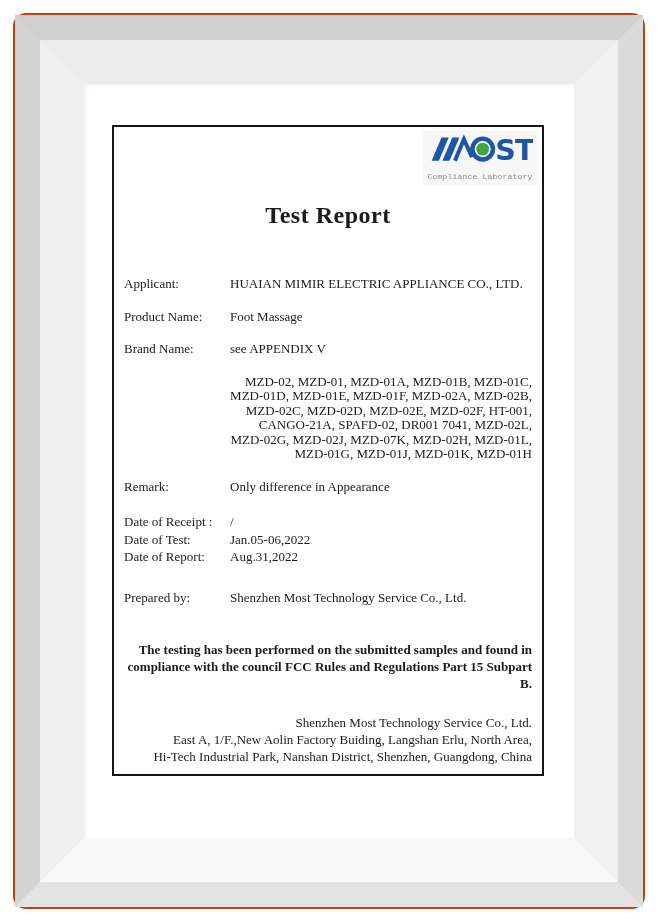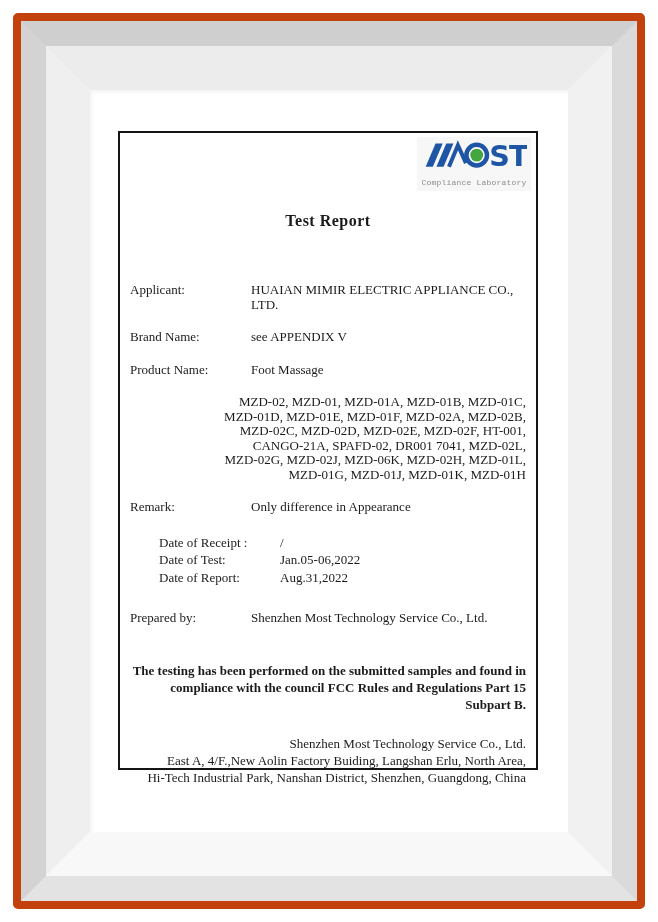--- a/index.html
+++ b/index.html
@@ -5,21 +5,21 @@
   html, body { margin: 0; padding: 0; background: #ffffff; }
   body { width: 658px; height: 922px; overflow: hidden; }
 
   
   .photo {
     width: 658px; height: 922px; box-sizing: border-box;
     background: #ffffff; padding: 13px;
   }
   .frame-line {
     height: 100%; box-sizing: border-box;
-    border: 8px solid #c2410c; border-radius: 5px;
+    border: 2px solid #c2410c; border-radius: 13px;
   }
   .molding-outer {
     height: 100%; box-sizing: border-box;
     border: 25px solid;
     border-color: #cfcfcf #dadada #e3e3e3 #d3d3d3;
   }
   .molding-inner {
     height: 100%; box-sizing: border-box;
     border: 44px solid;
     border-color: #ececec #f1f1f1 #f8f8f8 #efefef;
@@ -48,31 +48,31 @@
     text-align: center; background: #f7f7f7; padding: 2px 2px 1px;
   }
   .logo-sub {
     font-family: Liberation Mono, monospace;
     font-size: 8px; letter-spacing: 0.2px; color: #8c8c8c;
     margin-top: -1px; white-space: nowrap;
   }
 
   .title {
     margin-top: 66px; text-align: center;
-    font-size: 16px; font-weight: bold; line-height: 28px;
+    font-size: 24px; font-weight: bold; line-height: 28px;
     letter-spacing: 0.5px;
   }
 
   .fields { margin-top: 48px; }
-  .row { display: flex; margin-bottom: 18px; gap: 15px; }
+  .row { display: flex; margin-bottom: 18px; }
   .lbl { width: 106px; flex: 0 0 106px; }
   .val { flex: 1; }
   .ln { display: block; text-align: right; }
 
-  .dates { margin-top: 21px; margin-left: 29px; }
+  .dates { margin-top: 21px; }
   .dates .row { margin-bottom: 3px; }
 
   .prepared { margin-top: 26px; }
 
   .statement {
     margin-top: 36px; text-align: center;
     font-weight: bold; line-height: 17px;
   }
 
   .footer-block {
@@ -105,36 +105,36 @@
             <div class="title">Test Report</div>
 
             <div class="fields">
 
               <div class="row">
                 <span class="lbl">Applicant:</span>
                 <span class="val">HUAIAN MIMIR ELECTRIC APPLIANCE CO., LTD.</span>
               </div>
 
               <div class="row">
-                <span class="lbl">Brand Name:</span>
-                <span class="val">see APPENDIX V</span>
+                <span class="lbl">Product Name:</span>
+                <span class="val">Foot Massage</span>
               </div>
 
               <div class="row">
-                <span class="lbl">Product Name:</span>
-                <span class="val">Foot Massage</span>
+                <span class="lbl">Brand Name:</span>
+                <span class="val">see APPENDIX V</span>
               </div>
 
               <div class="row">
                 <span class="val">
                   <span class="ln">MZD-02, MZD-01, MZD-01A, MZD-01B, MZD-01C,</span>
                   <span class="ln">MZD-01D, MZD-01E, MZD-01F, MZD-02A, MZD-02B,</span>
                   <span class="ln">MZD-02C, MZD-02D, MZD-02E, MZD-02F, HT-001,</span>
                   <span class="ln">CANGO-21A, SPAFD-02, DR001 7041, MZD-02L,</span>
-                  <span class="ln">MZD-02G, MZD-02J, MZD-06K, MZD-02H, MZD-01L,</span>
+                  <span class="ln">MZD-02G, MZD-02J, MZD-07K, MZD-02H, MZD-01L,</span>
                   <span class="ln">MZD-01G, MZD-01J, MZD-01K, MZD-01H</span>
                 </span>
               </div>
 
               <div class="row">
                 <span class="lbl">Remark:</span>
                 <span class="val">Only difference in Appearance</span>
               </div>
 
               <div class="dates">
@@ -159,21 +159,21 @@
 
             </div>
 
             <div class="statement">
               <span class="ln">The testing has been performed on the submitted samples and found in</span>
               <span class="ln">compliance with the council FCC Rules and Regulations Part 15 Subpart B.</span>
             </div>
 
             <div class="footer-block">
               <span class="ln">Shenzhen Most Technology Service Co., Ltd.</span>
-              <span class="ln">East A, 4/F.,New Aolin Factory Buiding, Langshan Erlu, North Area,</span>
+              <span class="ln">East A, 1/F.,New Aolin Factory Buiding, Langshan Erlu, North Area,</span>
               <span class="ln">Hi-Tech Industrial Park, Nanshan District, Shenzhen, Guangdong, China</span>
             </div>
 
           </div>
 
         </div>
       </div>
     </div>
   </div>
 </div>

